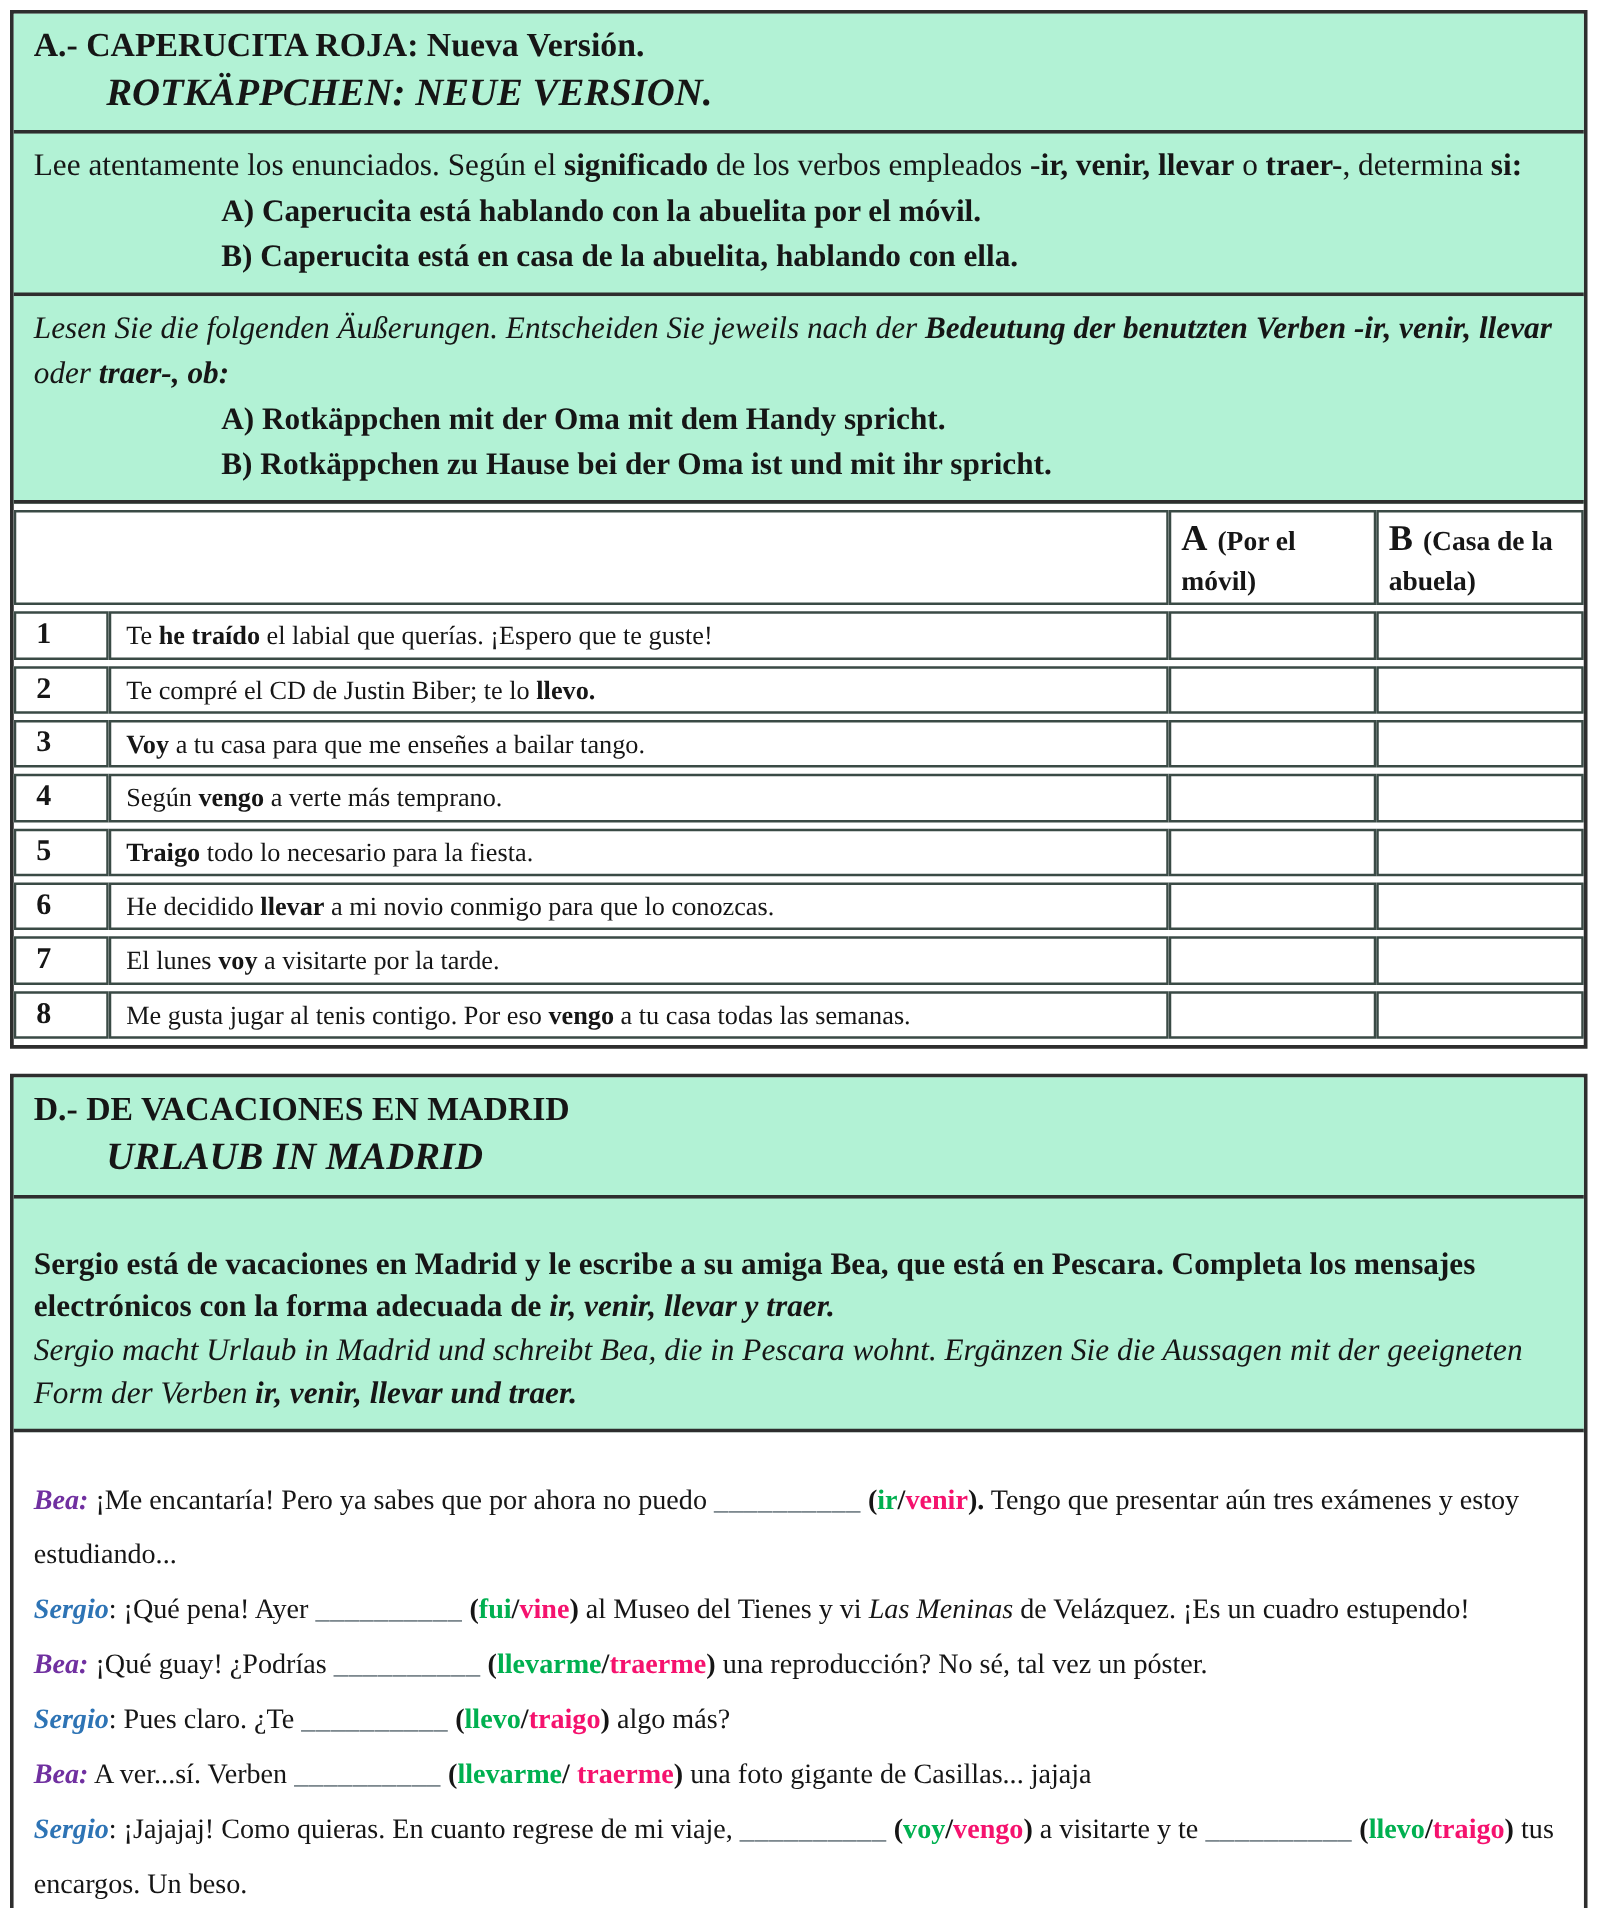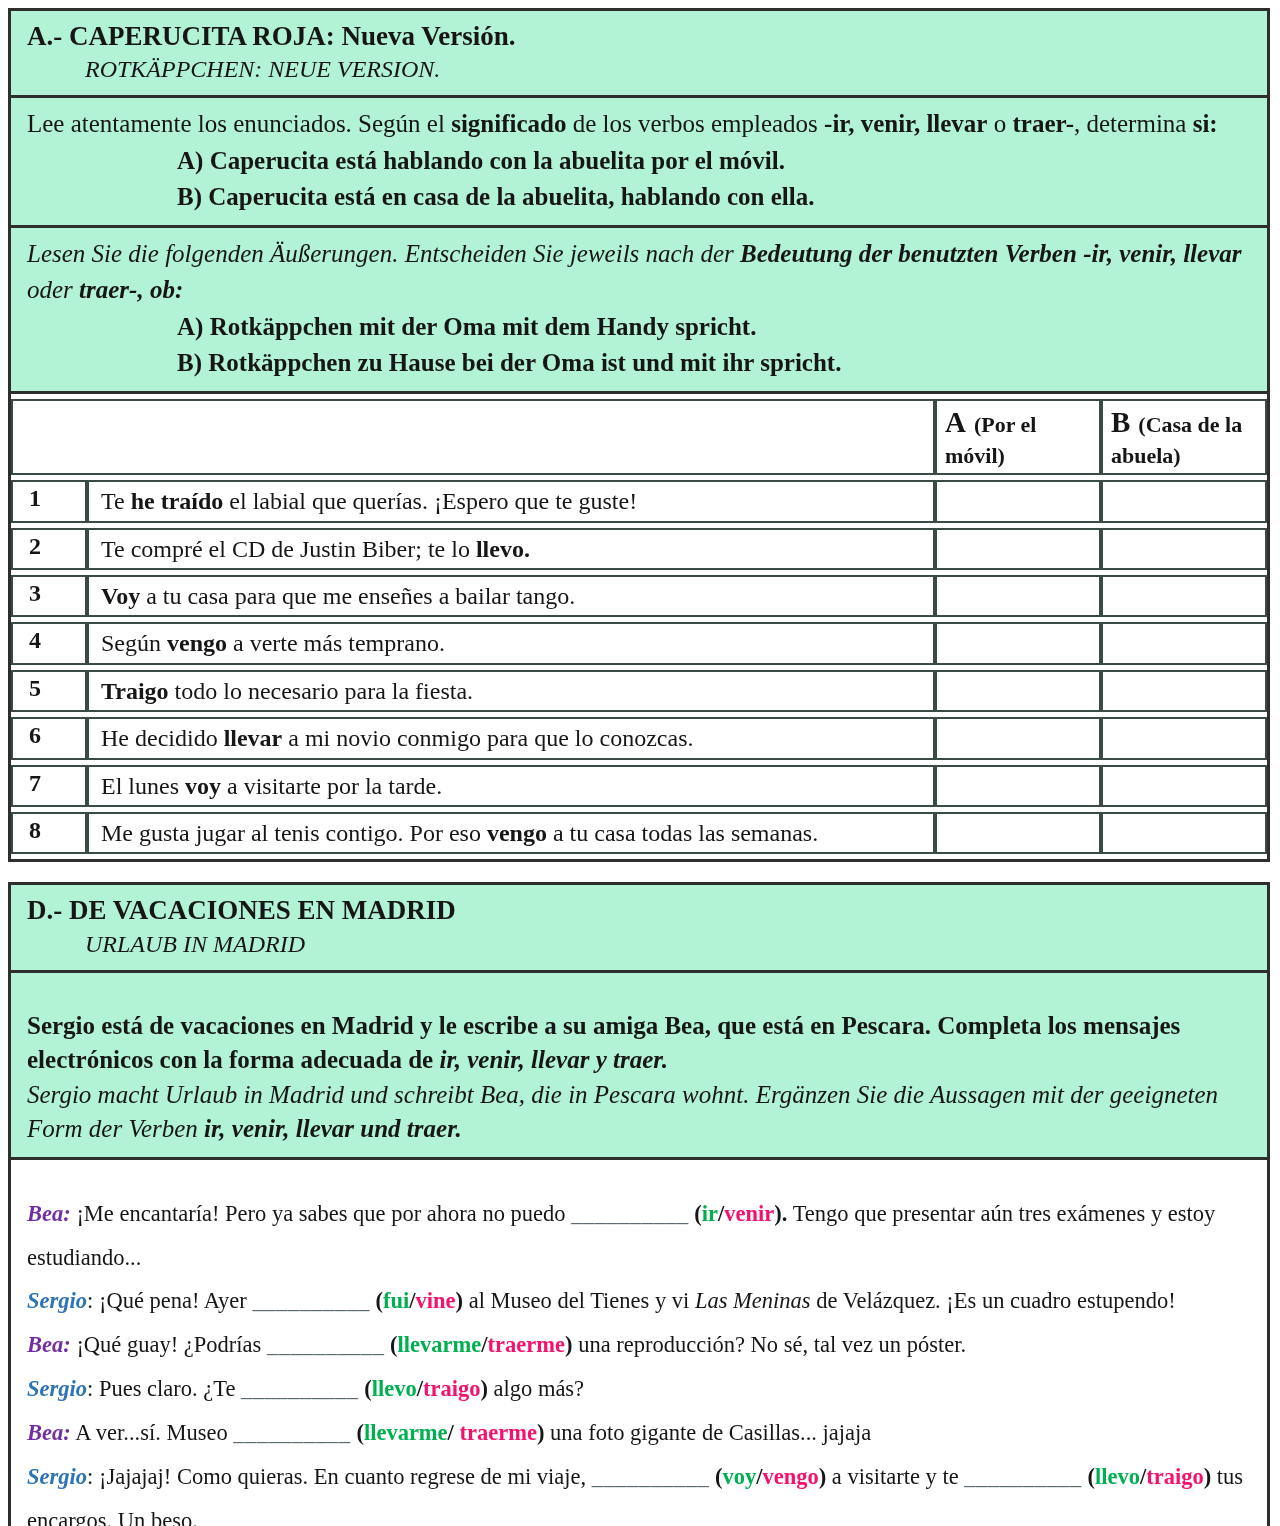--- a/index.html
+++ b/index.html
@@ -11,21 +11,21 @@
     -webkit-font-smoothing:antialiased;
   }
   .page{padding:8px 10px 12px 8px;}
   .box{border:3px solid #2e2e2e;background:#ffffff;}
   .box + .box{margin-top:20px;}
   .green{background:#b2f2d5;}
   .sec{padding:8px 16px 10px 16px;}
   .sec.line{border-bottom:3px solid #2e2e2e;}
 
   .title-es{font-weight:700;font-size:27px;line-height:1.3;}
-  .title-de{font-weight:400;font-style:italic;font-size:24px;line-height:1.3;padding-left:58px;}
+  .title-de{font-weight:700;font-style:italic;font-size:31px;line-height:1.3;padding-left:58px;}
 
   .instr{font-size:25px;line-height:1.45;}
   .opt{font-weight:700;font-size:25px;line-height:1.45;padding-left:150px;}
   .opt-de{font-weight:700;font-size:25px;line-height:1.45;padding-left:150px;}
 
   
   .b{font-weight:700;}
   .i{font-style:italic;}
   .bi{font-weight:700;font-style:italic;}
   .g{color:#00b050;font-weight:700;}
@@ -44,21 +44,21 @@
   }
   table.statements td{
     border:2px solid #3a4a45;
     vertical-align:top;
     background:#fff;
   }
   td.hmain{border:2px solid #3a4a45;}
   td.hcol{font-size:22px;font-weight:700;padding:3px 8px;line-height:1.3;}
   .hletter{font-size:29px;font-weight:700;margin-right:8px;}
   td.num{font-weight:700;font-size:24px;padding:3px 6px 3px 16px;}
-  td.txt{font-size:24px;padding:3px 6px 3px 12px;line-height:1.35;}
+  td.txt{font-size:21px;padding:3px 6px 3px 12px;line-height:1.35;}
   td.ans{background:#fff;}
 
   
   .dialogue{padding:32px 16px 18px 16px;background:#fff;}
   .dline{font-size:22.5px;line-height:1.95;margin:0;}
 
   .d-instr{padding-top:36px;}
   .d-instr .instr-bold{font-weight:700;font-size:25px;line-height:1.38;}
   .d-instr .instr-ital{font-style:italic;font-size:25px;line-height:1.38;}
 </style>
@@ -161,18 +161,18 @@
     <div class="sec line green d-instr">
       <div class="instr-bold"><span class="b">Sergio está de vacaciones en Madrid y le escribe a su amiga Bea, que está en Pescara. Completa los mensajes electrónicos con la forma adecuada de </span><span class="bi">ir, venir, llevar y traer.</span></div>
       <div class="instr-ital"><span class="i">Sergio macht Urlaub in Madrid und schreibt Bea, die in Pescara wohnt.  Ergänzen Sie die Aussagen mit der geeigneten Form der Verben </span><span class="bi">ir, venir, llevar und traer.</span></div>
     </div>
 
     <div class="dialogue">
         <p class="dline"><span class="bea">Bea:</span><span> ¡Me encantaría! Pero ya sabes que por ahora no puedo </span><span class="blank">__________</span><span> </span><span class="b">(</span><span class="g">ir</span><span class="b">/</span><span class="p">venir</span><span class="b">).</span><span> Tengo que presentar aún tres exámenes y estoy estudiando...</span></p>
         <p class="dline"><span class="sergio">Sergio</span><span>: ¡Qué pena! Ayer </span><span class="blank">__________</span><span> </span><span class="b">(</span><span class="g">fui</span><span class="b">/</span><span class="p">vine</span><span class="b">)</span><span> al Museo del Tienes y vi </span><span class="i">Las Meninas</span><span> de Velázquez. ¡Es un cuadro estupendo!</span></p>
         <p class="dline"><span class="bea">Bea:</span><span> ¡Qué guay! ¿Podrías </span><span class="blank">__________</span><span> </span><span class="b">(</span><span class="g">llevarme</span><span class="b">/</span><span class="p">traerme</span><span class="b">)</span><span> una reproducción? No sé, tal vez un póster.</span></p>
         <p class="dline"><span class="sergio">Sergio</span><span>: Pues claro. ¿Te </span><span class="blank">__________</span><span> </span><span class="b">(</span><span class="g">llevo</span><span class="b">/</span><span class="p">traigo</span><span class="b">)</span><span> algo más?</span></p>
-        <p class="dline"><span class="bea">Bea:</span><span> A ver...sí. Museo </span><span class="blank">__________</span><span> </span><span class="b">(</span><span class="g">llevarme</span><span class="b">/ </span><span class="p">traerme</span><span class="b">)</span><span> una foto gigante de Casillas... jajaja</span></p>
+        <p class="dline"><span class="bea">Bea:</span><span> A ver...sí. Verben </span><span class="blank">__________</span><span> </span><span class="b">(</span><span class="g">llevarme</span><span class="b">/ </span><span class="p">traerme</span><span class="b">)</span><span> una foto gigante de Casillas... jajaja</span></p>
         <p class="dline"><span class="sergio">Sergio</span><span>: ¡Jajajaj! Como quieras. En cuanto regrese de mi viaje, </span><span class="blank">__________</span><span> </span><span class="b">(</span><span class="g">voy</span><span class="b">/</span><span class="p">vengo</span><span class="b">)</span><span> a visitarte y te </span><span class="blank">__________</span><span> </span><span class="b">(</span><span class="g">llevo</span><span class="b">/</span><span class="p">traigo</span><span class="b">)</span><span> tus encargos. Un beso.</span></p>
       </div>
   </section>
 
 </div>
 
 </body></html>

